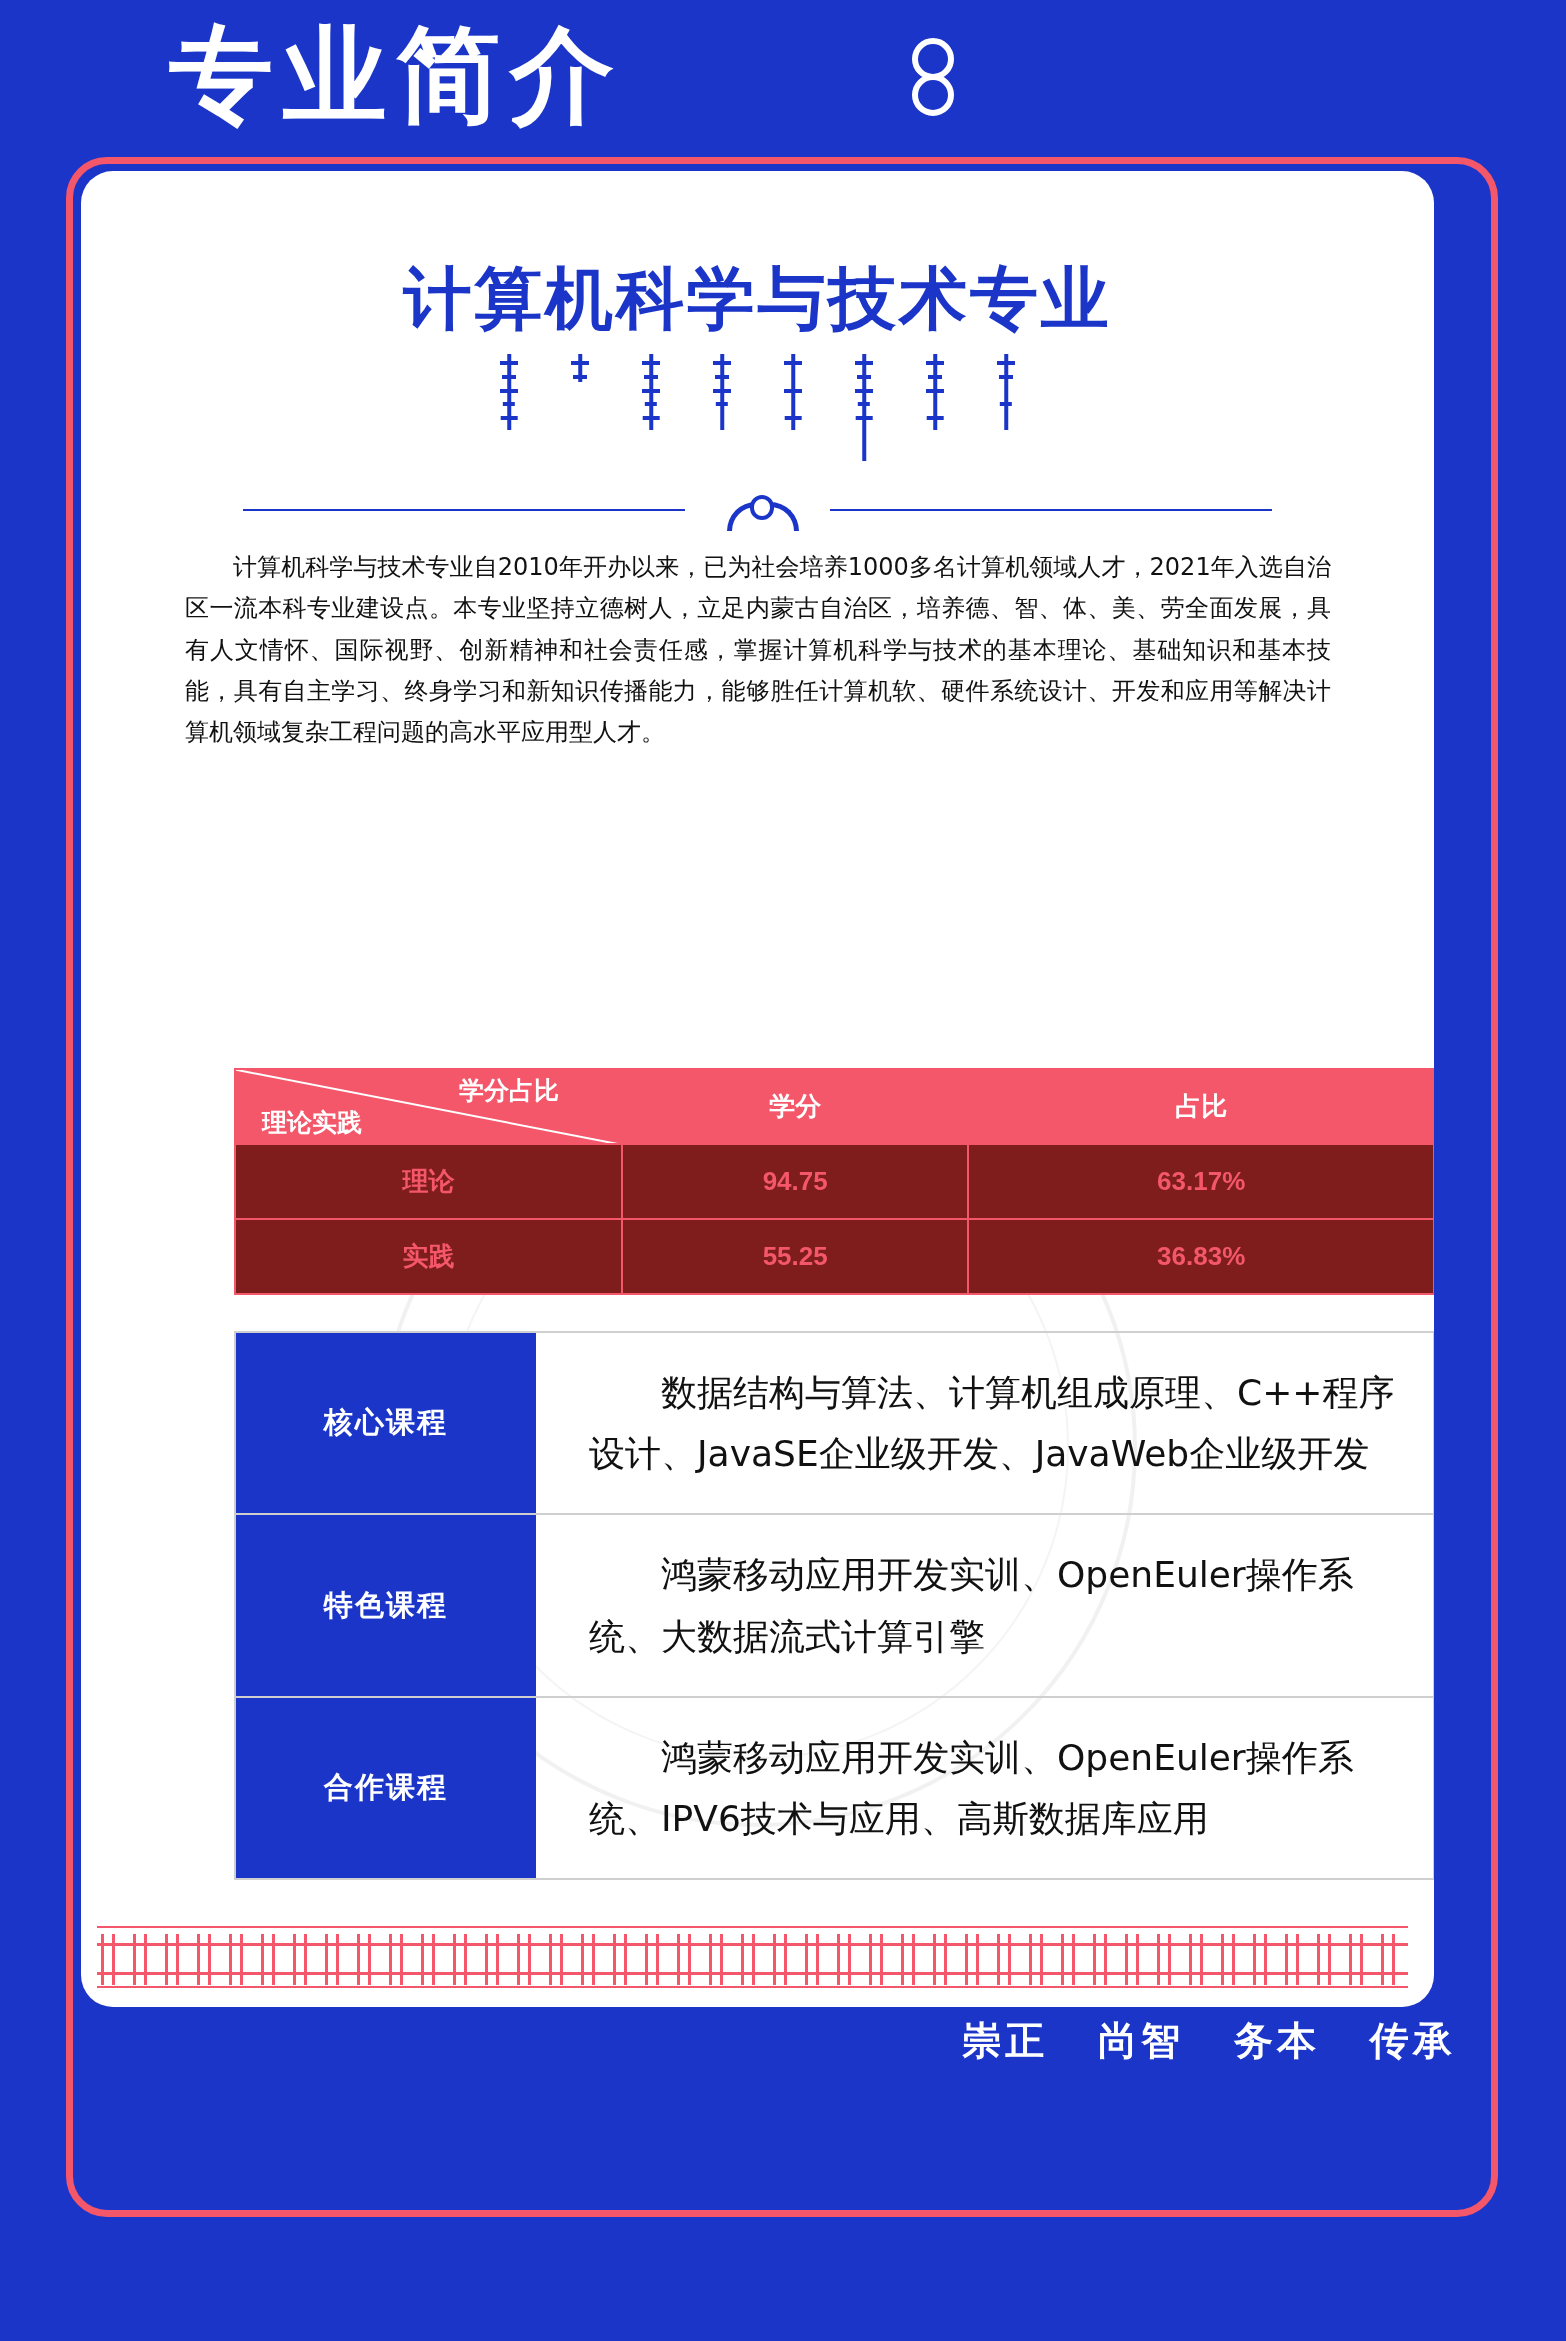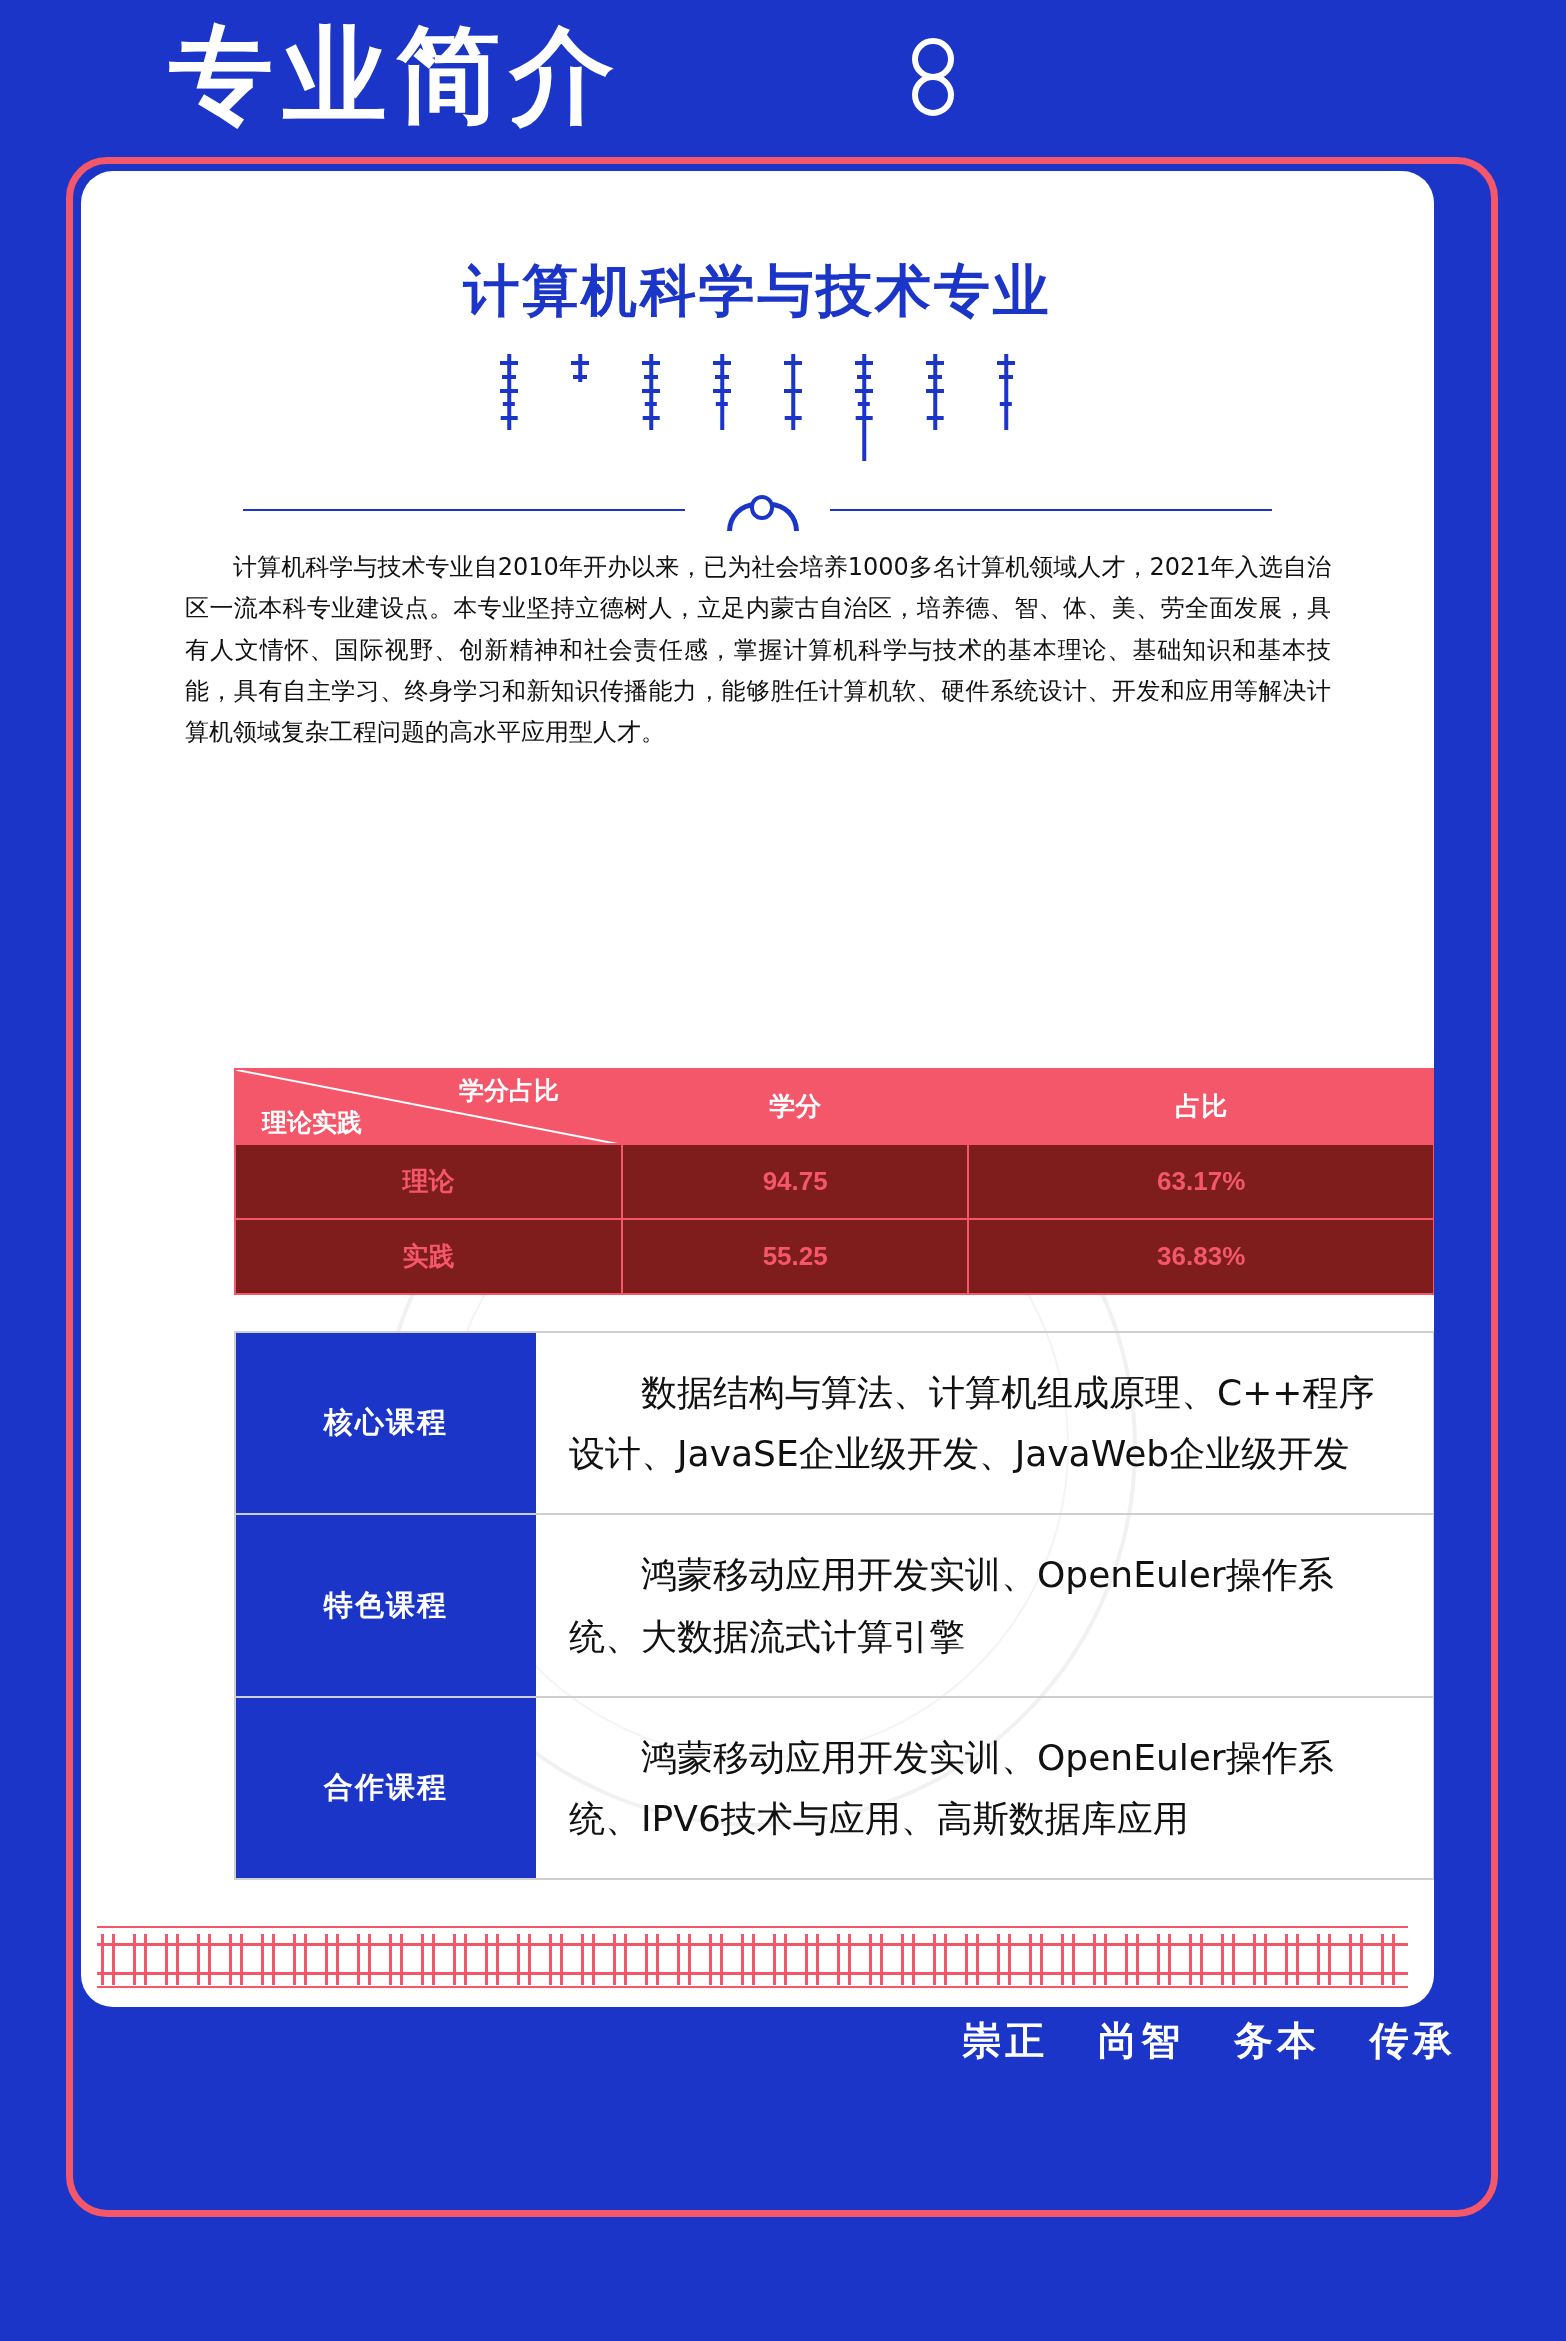--- a/index.html
+++ b/index.html
@@ -107,21 +107,21 @@
     font-family: "Liberation Serif", serif;
     letter-spacing: 2.8px;
   }
 
   
   .main-title {
     position: absolute;
     top: 83px;
     width: 100%;
     text-align: center;
-    font-size: 56px;
+    font-size: 68px;
     font-weight: bold;
     color: #1a35c8;
     letter-spacing: 2.8px;
     font-family: "DejaVu Sans", "Liberation Sans", sans-serif;
   }
   .mongolian {
     position: absolute;
     top: 183px;
     width: 100%;
     text-align: center;
@@ -268,20 +268,21 @@
     position: absolute;
     top: 1160px;
     left: 153px;
     width: 1201px;
     border: 2.1px solid #cfcfcf;
   }
   .course-row {
     display: flex;
     border-bottom: 2.1px solid #cfcfcf;
     min-height: 149px;
+    gap: 20px;
   }
   .course-row:last-child { border-bottom: none; }
   .course-label {
     width: 300px;
     background: #1a35c8;
     color: #ffffff;
     font-size: 29px;
     font-weight: bold;
     display: flex;
     align-items: center;

